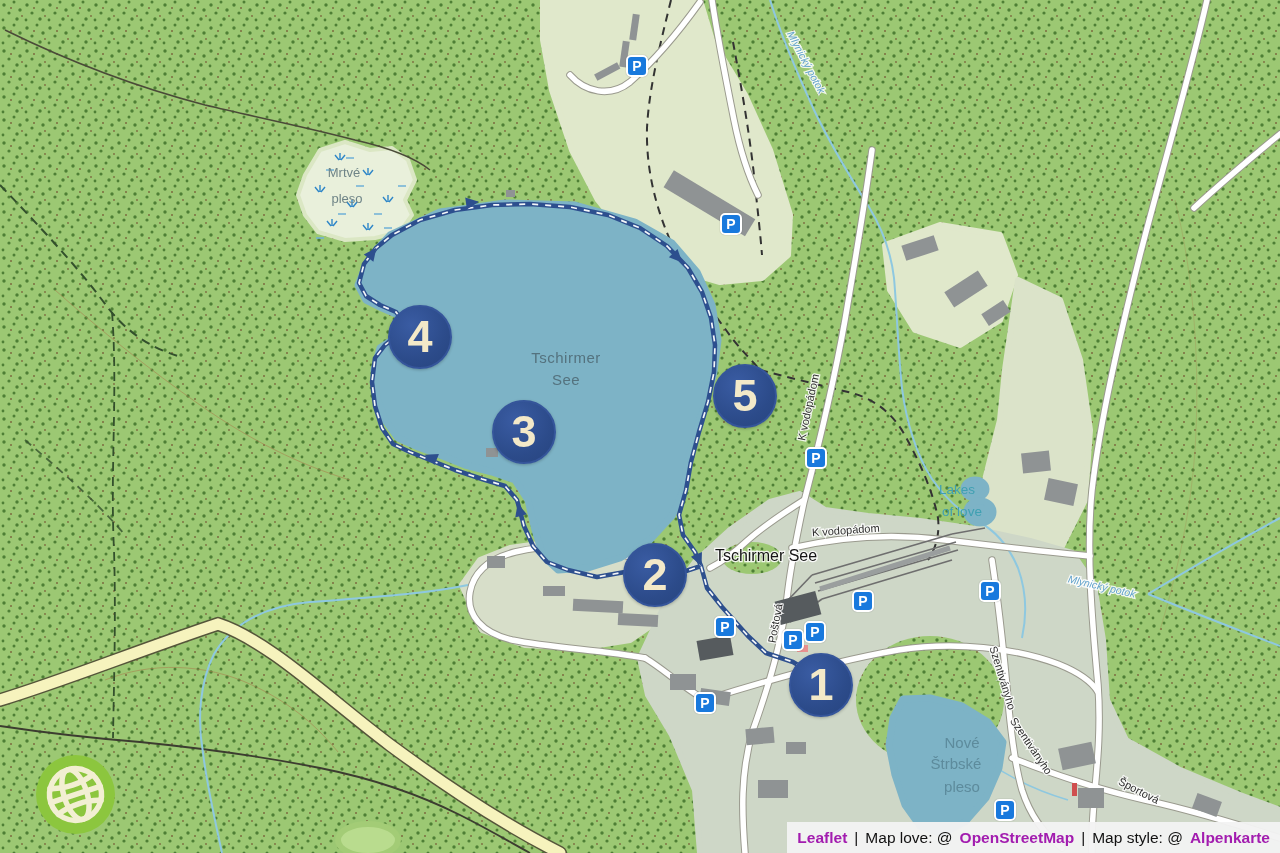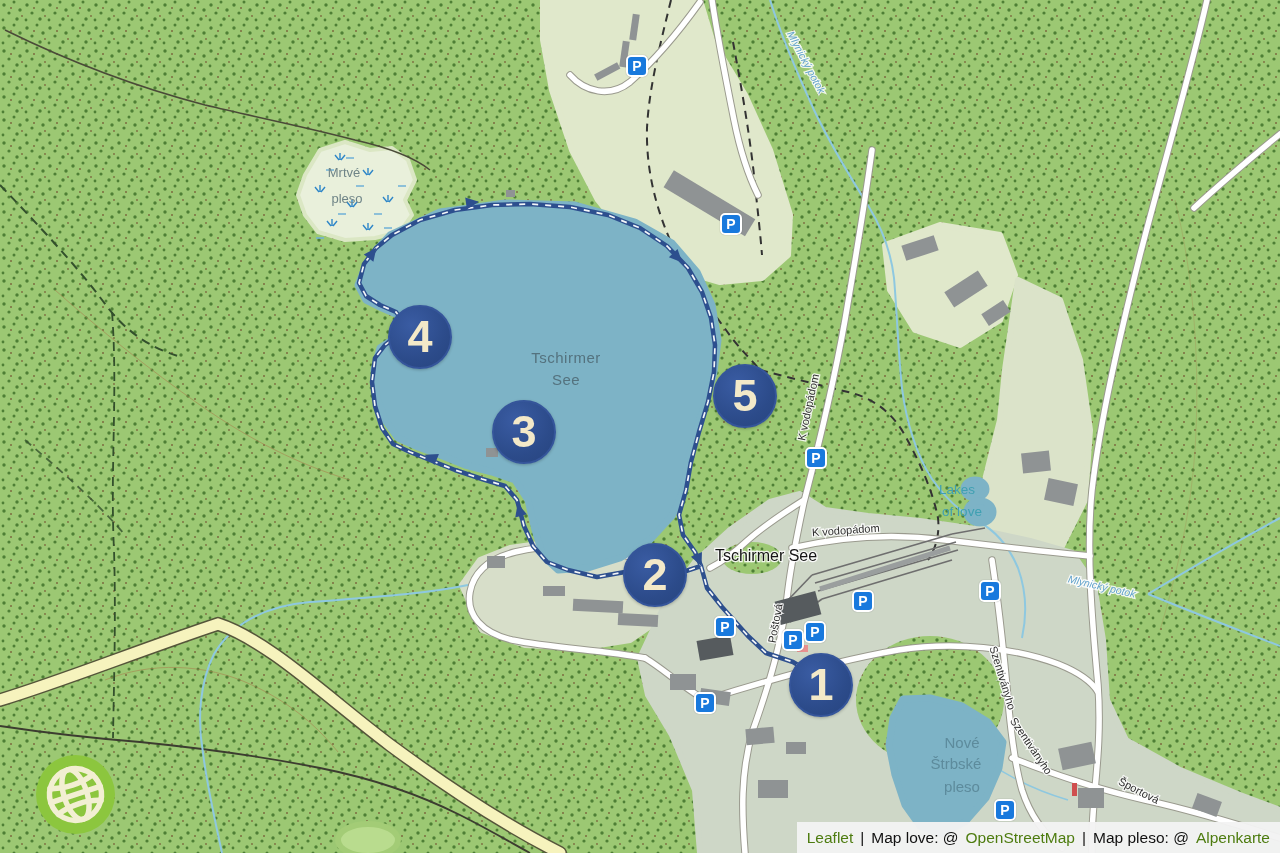--- a/index.html
+++ b/index.html
@@ -21,21 +21,21 @@
     background:#1879dd;border:2px solid #ffffff;border-radius:5px;
     color:#fff;font-weight:bold;font-size:14px;line-height:18px;text-align:center;
     box-shadow:0 0 1px rgba(0,0,0,.4);user-select:none;
   }
   .attribution{
     position:absolute;right:0;bottom:0;height:31px;z-index:20;
     background:rgba(242,242,242,.96);
     display:flex;align-items:center;gap:7px;padding:0 10px;
     font-size:15.5px;color:#111;white-space:nowrap;
   }
-  .attribution a{color:#4d7c0f;text-decoration:none;cursor:pointer;}
+  .attribution a{color:#a21caf;text-decoration:none;cursor:pointer;font-weight:bold;}
   .logo{position:absolute;left:36px;top:755px;width:79px;height:79px;z-index:15;}
 </style>
 </head>
 <body>
 
 <div id="app">
 
 <svg id="map-svg" width="1280" height="853" viewBox="0 0 1280 853">
   <defs>
     <pattern id="forest" width="23" height="23" patternUnits="userSpaceOnUse">
@@ -254,17 +254,17 @@
     <path d="M 17,53 C 30,48 49,48 62,53"></path>
   </g>
 </svg>
 
 <div class="attribution">
   <a>Leaflet</a>
   <span>|</span>
   <span>Map love: @</span>
   <a>OpenStreetMap</a>
   <span>|</span>
-  <span>Map pleso: @</span>
+  <span>Map style: @</span>
   <a>Alpenkarte</a>
 </div>
 
 </div>
 
 </body></html>

